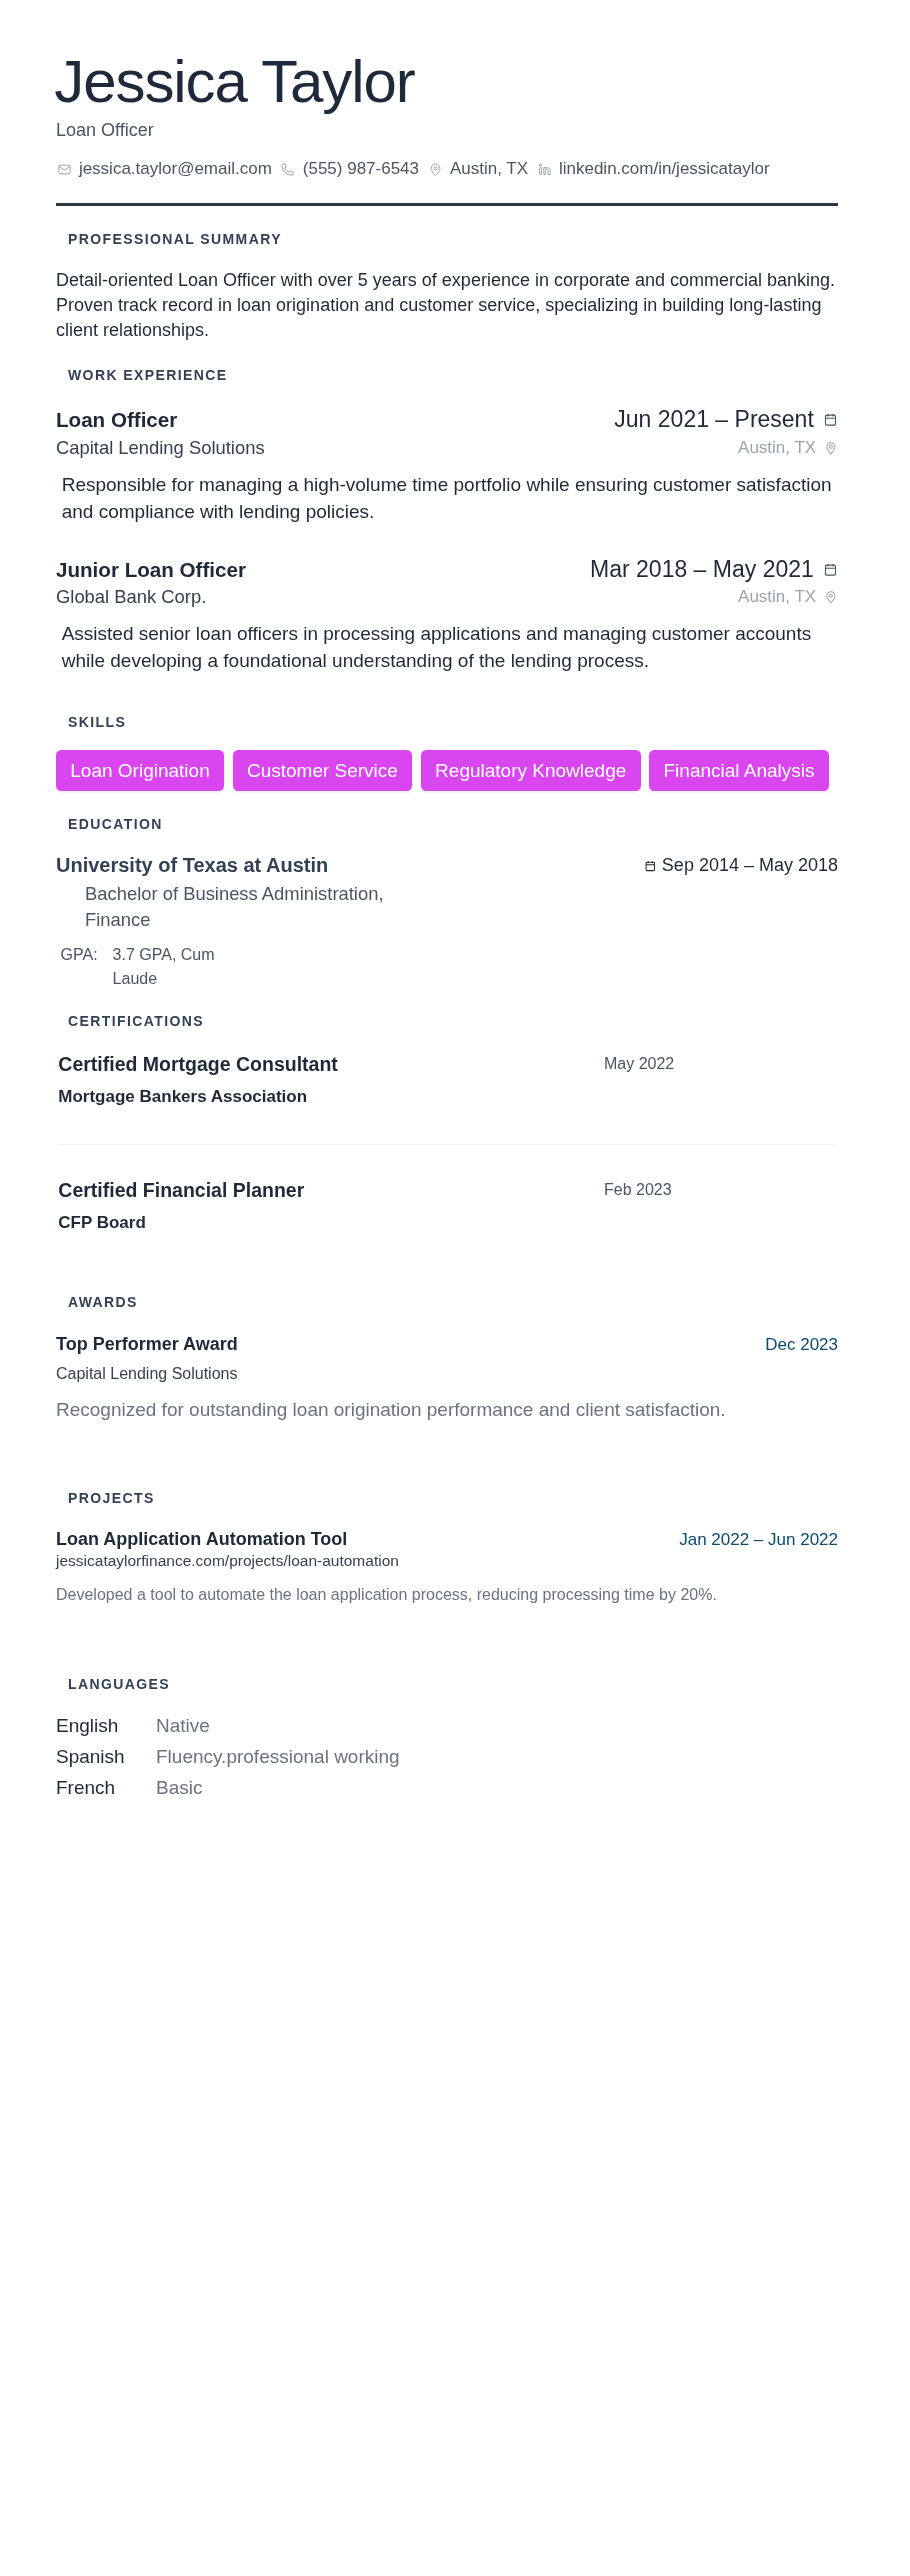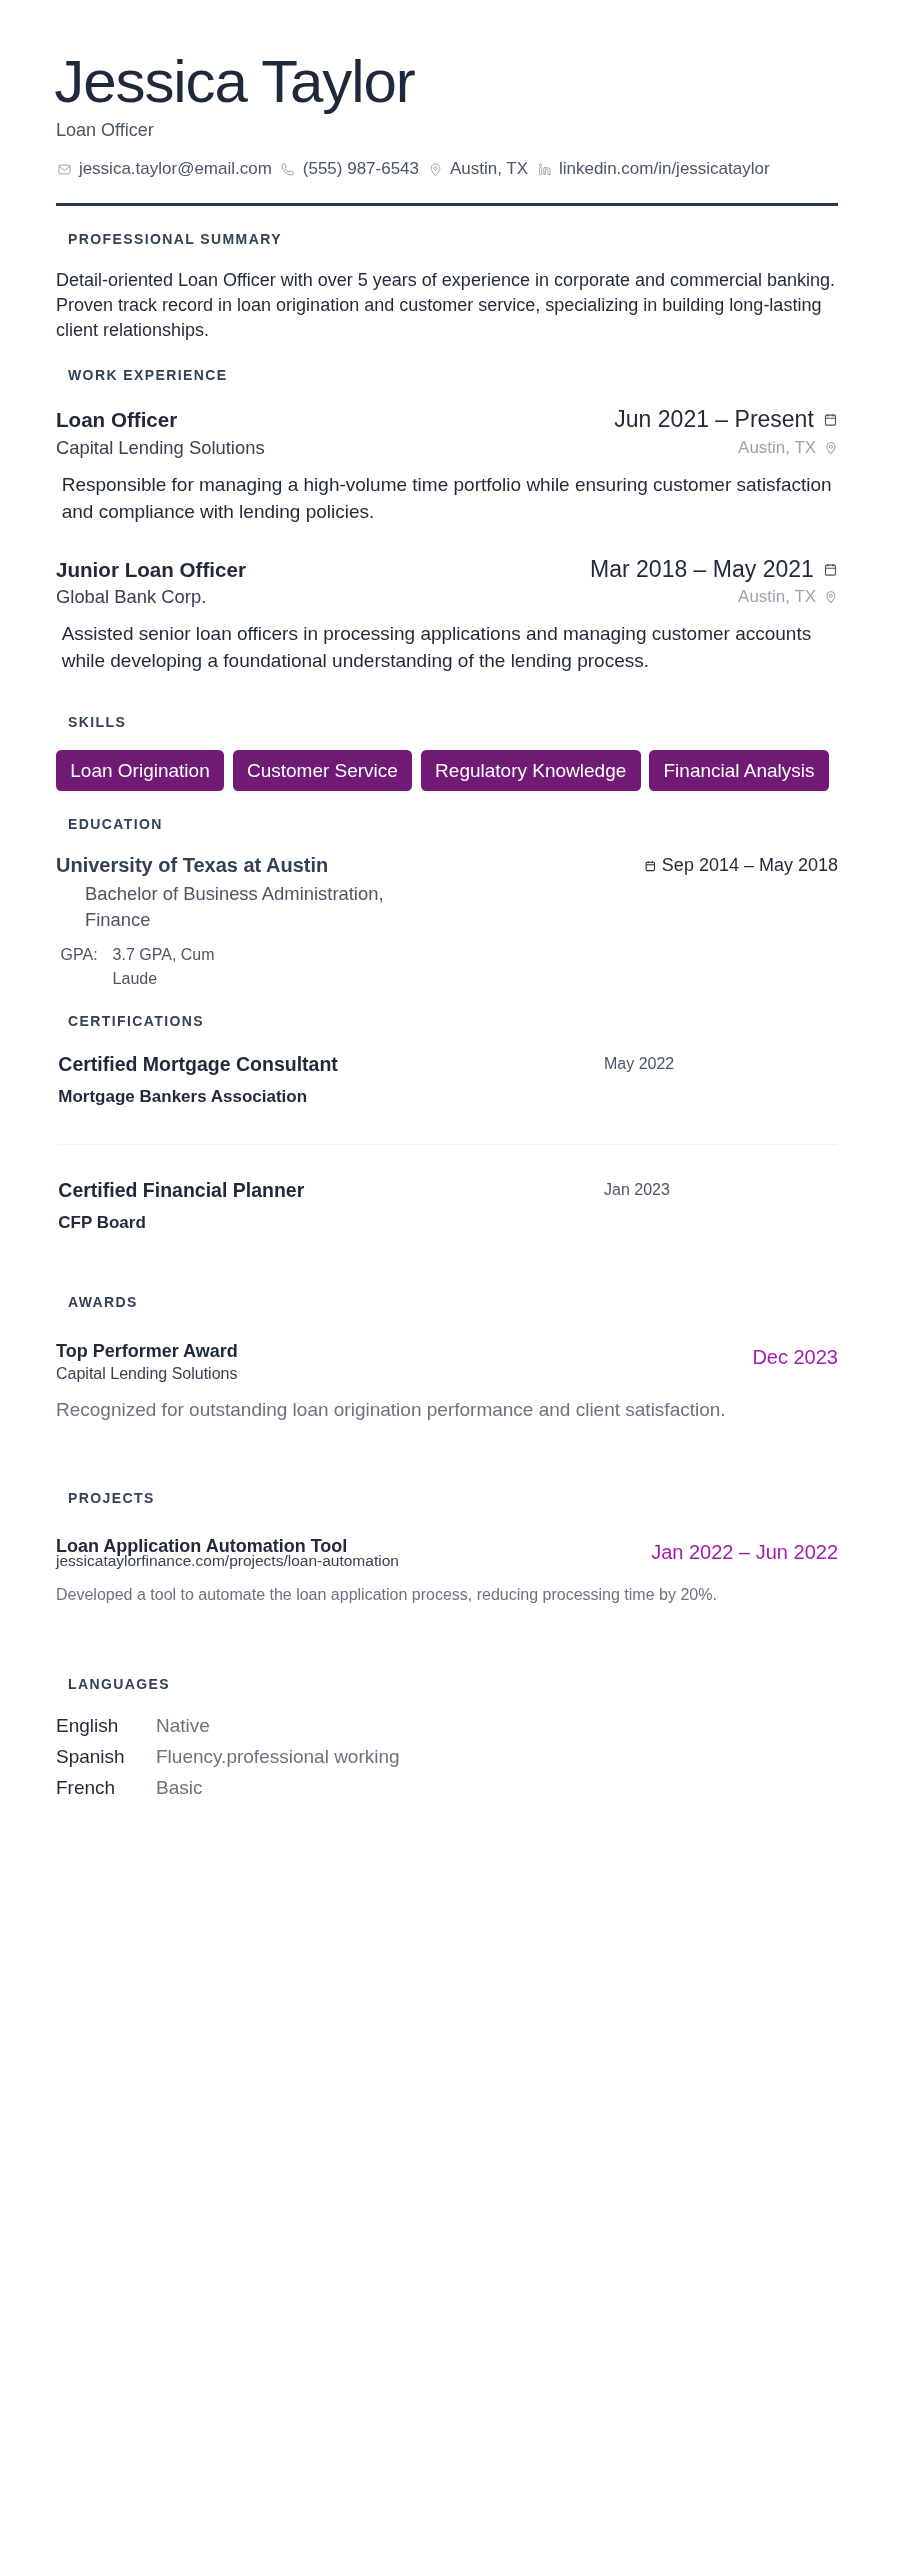--- a/index.html
+++ b/index.html
@@ -21,37 +21,37 @@
   .row { position: absolute; left: 0; width: 782px; display: flex; justify-content: space-between; align-items: center; white-space: nowrap; }
   .job-title { font-size: 20.6px; font-weight: 600; color: #1f2937; }
   .date { font-size: 23px; color: #1f2937; display: flex; align-items: center; }
   .date svg { width: 15px; height: 15px; margin-left: 9.2px; stroke: #4b5563; fill: none; stroke-width: 1.8; }
   .company { font-size: 18.4px; color: #374151; }
   .loc { font-size: 17px; color: #9ca3af; display: flex; align-items: center; }
   .loc svg { width: 13.8px; height: 13.8px; margin-left: 8px; stroke: #9ca3af; fill: none; stroke-width: 1.8; }
   .desc { position: absolute; left: 5.7px; width: 774px; font-size: 19px; line-height: 27px; color: #1f2937; }
 
   .chips { position: absolute; top: 750px; left: 0; display: flex; gap: 8.6px; }
-  .chip { height: 41px; padding: 0 14.3px; background: #701a75; color: #ffffff; border-radius: 5.2px; font-size: 19px; display: flex; align-items: center; white-space: nowrap; box-shadow: 0 1.1px 2.3px rgba(0,0,0,0.06); }
+  .chip { height: 41px; padding: 0 14.3px; background: #d946ef; color: #ffffff; border-radius: 5.2px; font-size: 19px; display: flex; align-items: center; white-space: nowrap; box-shadow: 0 1.1px 2.3px rgba(0,0,0,0.06); }
 
   .edu-school { font-size: 20px; font-weight: 600; color: #334155; }
   .edu-date { font-size: 18px; color: #1f2937; display: flex; align-items: center; }
   .edu-date svg { width: 12.6px; height: 13.8px; margin-right: 5.7px; stroke: #1f2937; fill: none; stroke-width: 2; }
   .edu-degree { position: absolute; left: 0; top: 881px; width: 344px; font-size: 18.4px; line-height: 26px; color: #4b5563; margin-left: 29px; }
   .gpa { position: absolute; left: 4.6px; top: 943px; display: flex; font-size: 16px; color: #4b5563; line-height: 24px; }
   .gpa .lbl { width: 52px; }
   .gpa .val { width: 115px; }
 
   .cert-title { position: absolute; left: 2.3px; font-size: 19.5px; font-weight: 600; color: #1f2937; white-space: nowrap; }
   .cert-org { position: absolute; left: 2.3px; font-size: 17px; font-weight: 600; color: #1f2937; white-space: nowrap; }
   .cert-date { position: absolute; left: 548px; font-size: 16px; color: #4b5563; white-space: nowrap; }
   .cert-divider { position: absolute; left: 2.3px; top: 1144px; width: 779px; height: 1.1px; background: #f1f2f4; }
 
   .award-title { font-size: 18px; font-weight: 600; color: #1f2937; }
-  .award-date { font-size: 20px; color: #a21caf; margin-top: 12px; }
+  .award-date { font-size: 17px; color: #0c4a6e; }
   .small-org { position: absolute; left: 0; font-size: 16px; color: #374151; white-space: nowrap; }
   .muted-desc { position: absolute; left: 0; font-size: 19px; color: #6b7280; white-space: nowrap; }
   .proj-url { position: absolute; left: 0; font-size: 15.5px; color: #374151; white-space: nowrap; }
   .proj-desc { position: absolute; left: 0; font-size: 16px; color: #6b7280; white-space: nowrap; }
 
   .lang-row { position: absolute; left: 0; display: flex; font-size: 19px; white-space: nowrap; }
   .lang-name { width: 100px; font-weight: 500; color: #1f2937; }
   .lang-level { color: #6b7280; }
 </style>
 </head>
@@ -183,21 +183,21 @@
 
   <h2 class="sec-title" style="top:1014px">CERTIFICATIONS</h2>
   <div>
     <span class="cert-title" style="top:1053px">Certified Mortgage Consultant</span>
     <span class="cert-date" style="top:1055px">May 2022</span>
     <span class="cert-org" style="top:1087px">Mortgage Bankers Association</span>
   </div>
   <div class="cert-divider"></div>
   <div>
     <span class="cert-title" style="top:1179px">Certified Financial Planner</span>
-    <span class="cert-date" style="top:1181px">Jan 2023</span>
+    <span class="cert-date" style="top:1181px">Feb 2023</span>
     <span class="cert-org" style="top:1213px">CFP Board</span>
   </div>
 
   <h2 class="sec-title" style="top:1295px">AWARDS</h2>
   <div class="row" style="top:1334px">
     <span class="award-title">Top Performer Award</span>
     <span class="award-date">Dec 2023</span>
   </div>
   <span class="small-org" style="top:1365px">Capital Lending Solutions</span>
   <span class="muted-desc" style="top:1399px">Recognized for outstanding loan origination performance and client satisfaction.</span>

